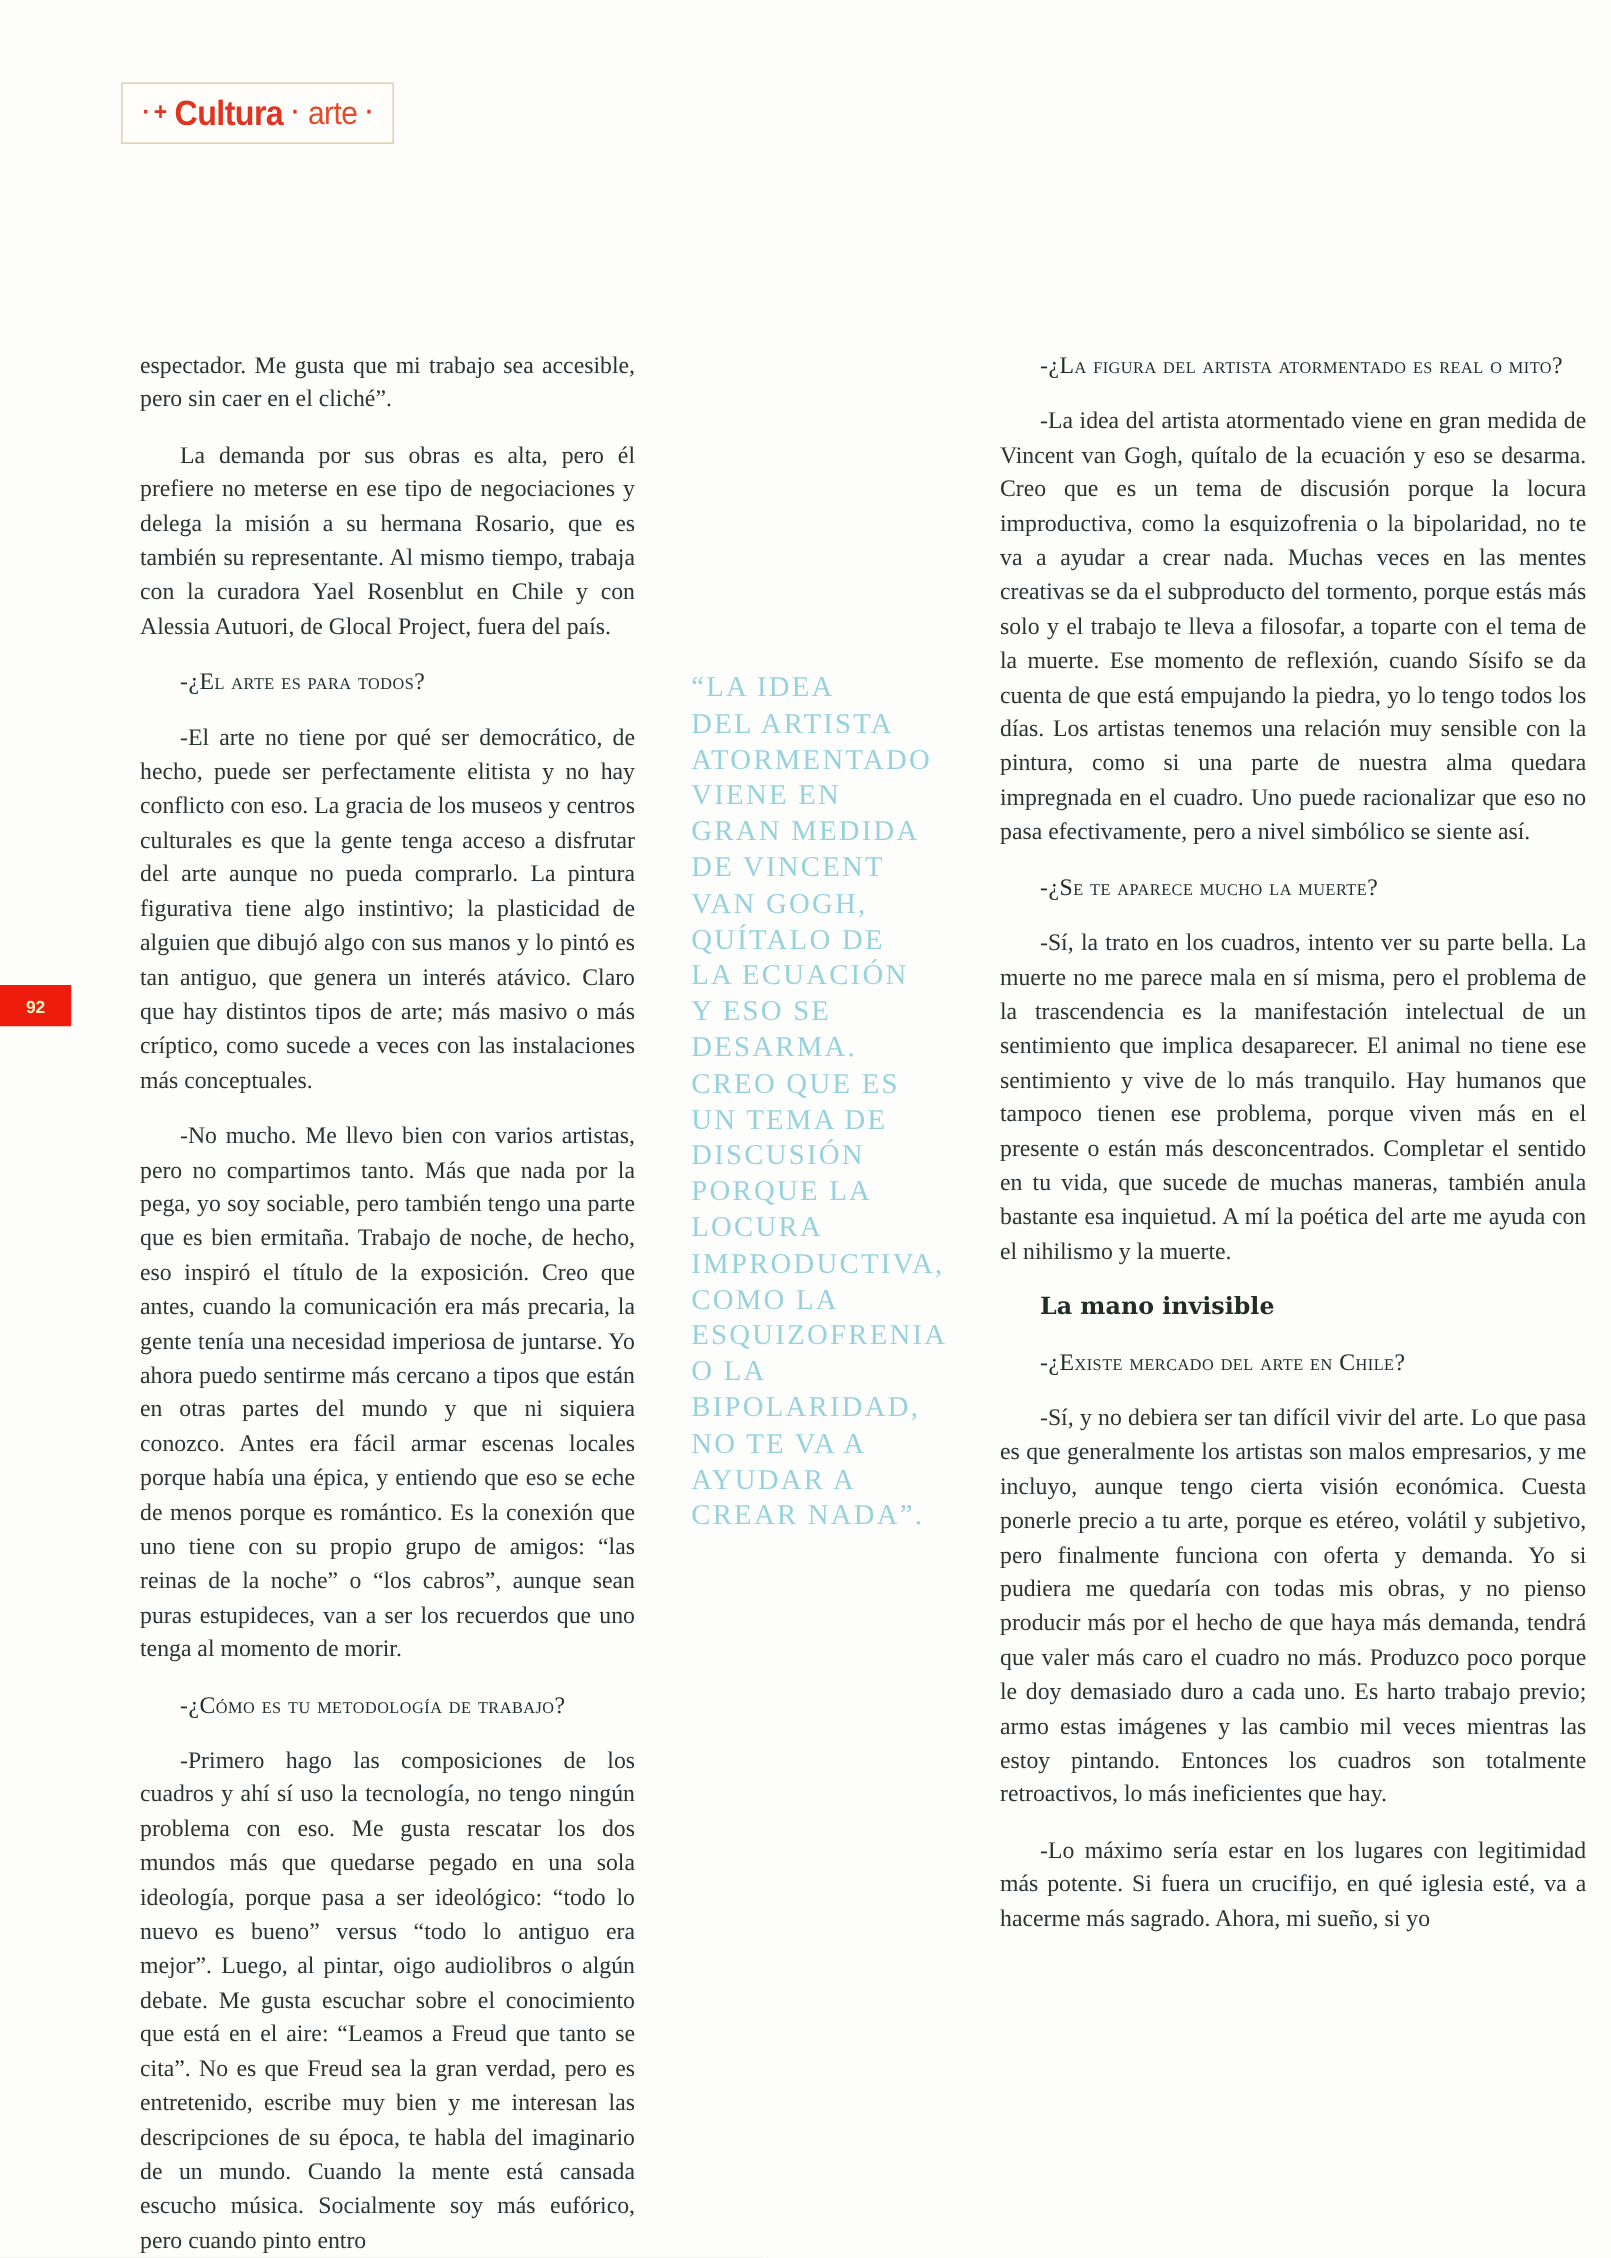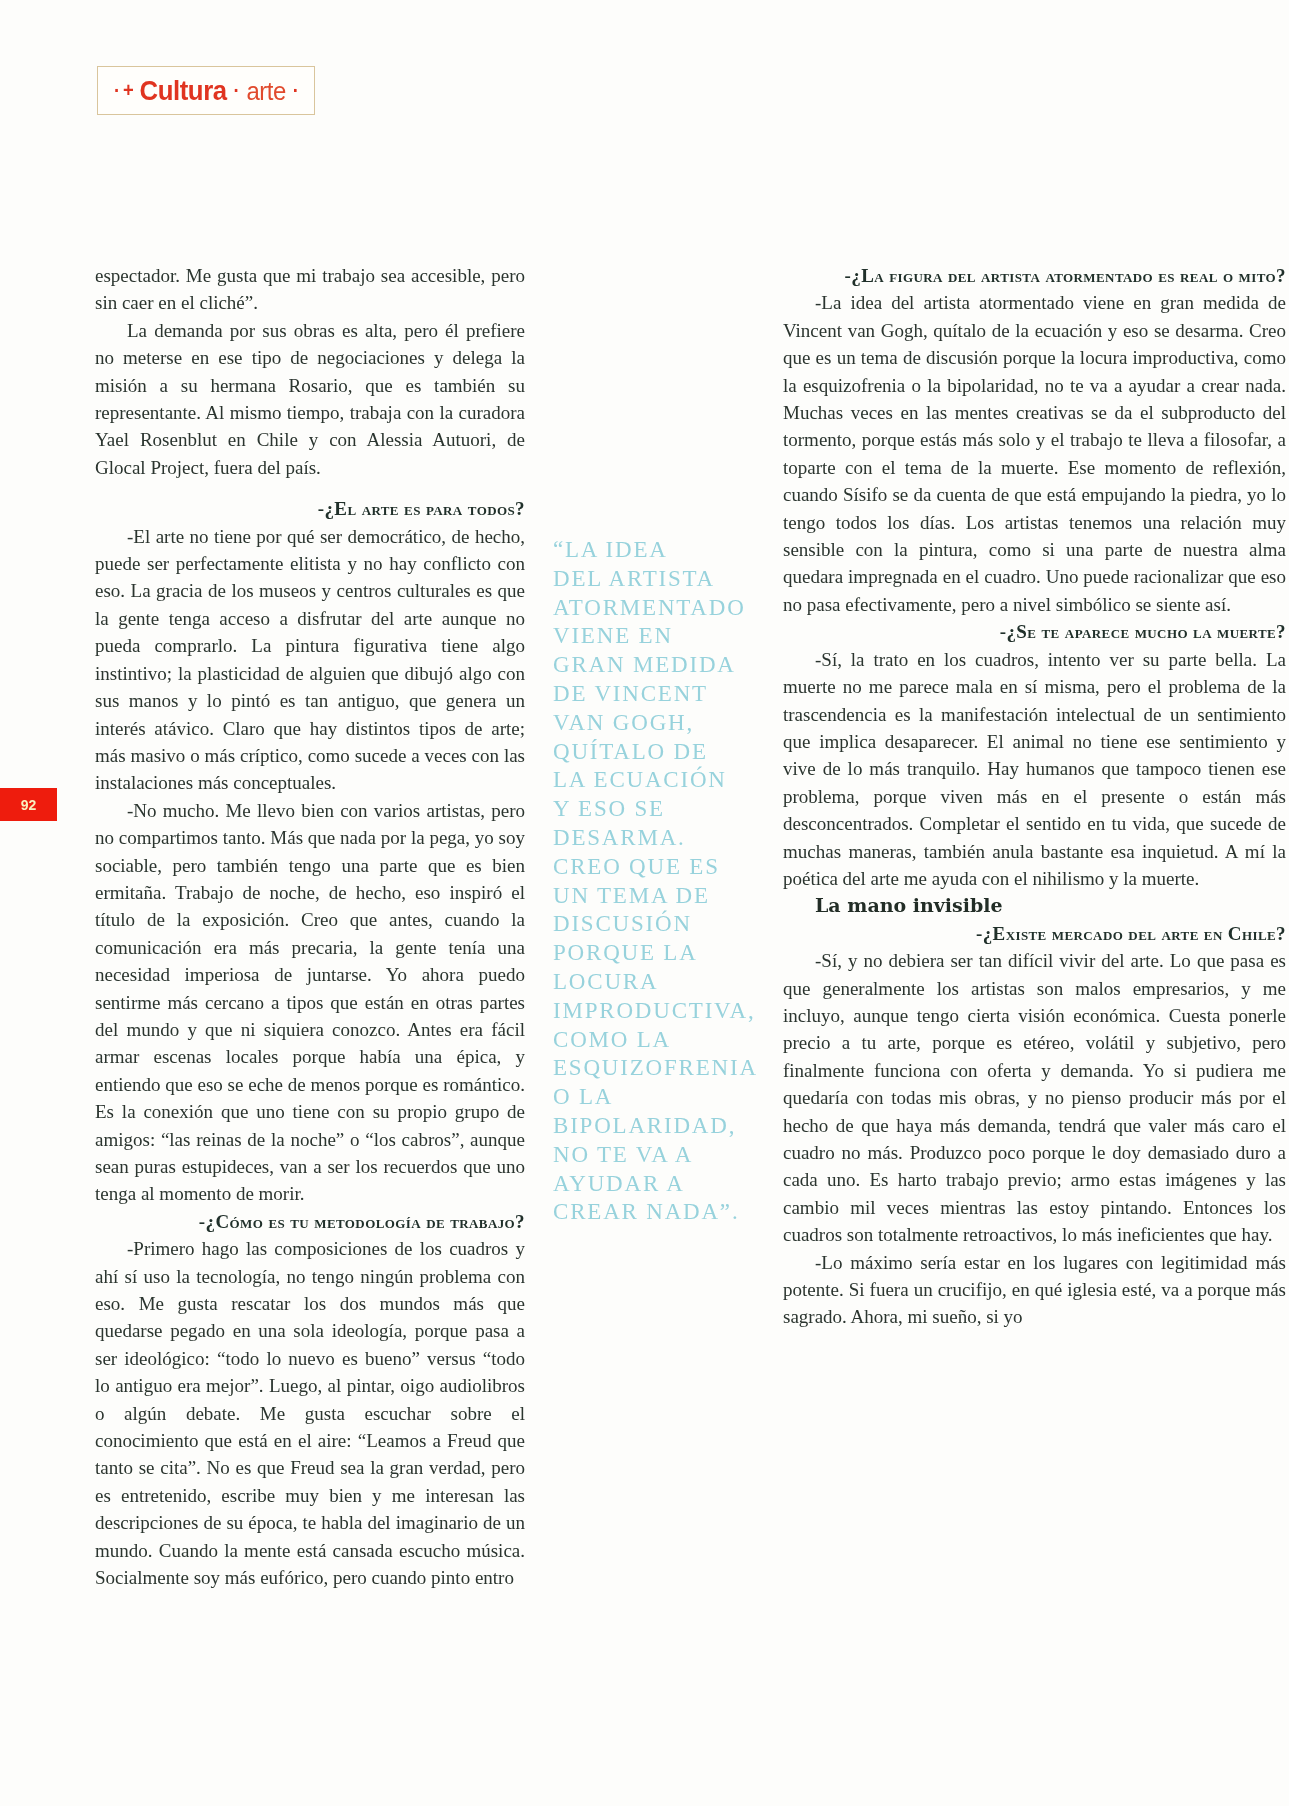--- a/index.html
+++ b/index.html
@@ -39,35 +39,35 @@
     color:#f9f0bf;
     display:flex;align-items:center;justify-content:center;
     font-family:"Liberation Sans", sans-serif;
     font-weight:bold;font-size:14px;
   }
   
   .col{position:absolute;top:262px;}
   .col-left{left:95px;width:430px;}
   .col-right{left:783px;width:503px;}
   .col p{
-    margin:0;
+    margin:17px;
     font-size:19px;
     line-height:27.4px;
     text-align:justify;
     text-indent:32px;
     hyphens:auto;
     -webkit-hyphens:auto;
   }
   .col p.continuation{text-indent:0;}
   .col p.question{
-    font-weight:bold;
+    font-weight:normal;
     font-variant:small-caps;
     letter-spacing:0.4px;
     color:#20302a;
-    text-align:right;
+    text-align:left;
   }
   .gap-above{margin-top:14px !important;}
   .section-heading{
     margin:16px 0 6px 0;
     font-family:"DejaVu Serif", serif;
     font-weight:bold;
     font-size:28px;
     line-height:32px;
     color:#222d26;
     text-indent:0;
@@ -134,16 +134,16 @@
 CREAR NADA”.</div>
 
   <div class="col col-right">
     <p class="question">-¿La figura del artista atormentado es real o mito?</p>
     <p>-La idea del artista atormentado viene en gran medida de Vincent van Gogh, quítalo de la ecuación y eso se desarma. Creo que es un tema de discusión porque la locura improductiva, como la esquizofrenia o la bipolaridad, no te va a ayudar a crear nada. Muchas veces en las mentes creativas se da el subproducto del tormento, porque estás más solo y el trabajo te lleva a filosofar, a toparte con el tema de la muerte. Ese momento de reflexión, cuando Sísifo se da cuenta de que está empujando la piedra, yo lo tengo todos los días. Los artistas tenemos una relación muy sensible con la pintura, como si una parte de nuestra alma quedara impregnada en el cuadro. Uno puede racionalizar que eso no pasa efectivamente, pero a nivel simbólico se siente así.</p>
     <p class="question">-¿Se te aparece mucho la muerte?</p>
     <p>-Sí, la trato en los cuadros, intento ver su parte bella. La muerte no me parece mala en sí misma, pero el problema de la trascendencia es la manifestación intelectual de un sentimiento que implica desaparecer. El animal no tiene ese sentimiento y vive de lo más tranquilo. Hay humanos que tampoco tienen ese problema, porque viven más en el presente o están más desconcentrados. Completar el sentido en tu vida, que sucede de muchas maneras, también anula bastante esa inquietud. A mí la poética del arte me ayuda con el nihilismo y la muerte.</p>
     <p class="section-heading">La mano invisible</p>
     <p class="question">-¿Existe mercado del arte en Chile?</p>
     <p>-Sí, y no debiera ser tan difícil vivir del arte. Lo que pasa es que generalmente los artistas son malos empresarios, y me incluyo, aunque tengo cierta visión económica. Cuesta ponerle precio a tu arte, porque es etéreo, volátil y subjetivo, pero finalmente funciona con oferta y demanda. Yo si pudiera me quedaría con todas mis obras, y no pienso producir más por el hecho de que haya más demanda, tendrá que valer más caro el cuadro no más. Produzco poco porque le doy demasiado duro a cada uno. Es harto trabajo previo; armo estas imágenes y las cambio mil veces mientras las estoy pintando. Entonces los cuadros son totalmente retroactivos, lo más ineficientes que hay.</p>
-    <p>-Lo máximo sería estar en los lugares con legitimidad más potente. Si fuera un crucifijo, en qué iglesia esté, va a porque más sagrado. Ahora, mi sueño, si yo</p>
+    <p>-Lo máximo sería estar en los lugares con legitimidad más potente. Si fuera un crucifijo, en qué iglesia esté, va a hacerme más sagrado. Ahora, mi sueño, si yo</p>
   </div>
 
 </div>
 
 </body></html>

